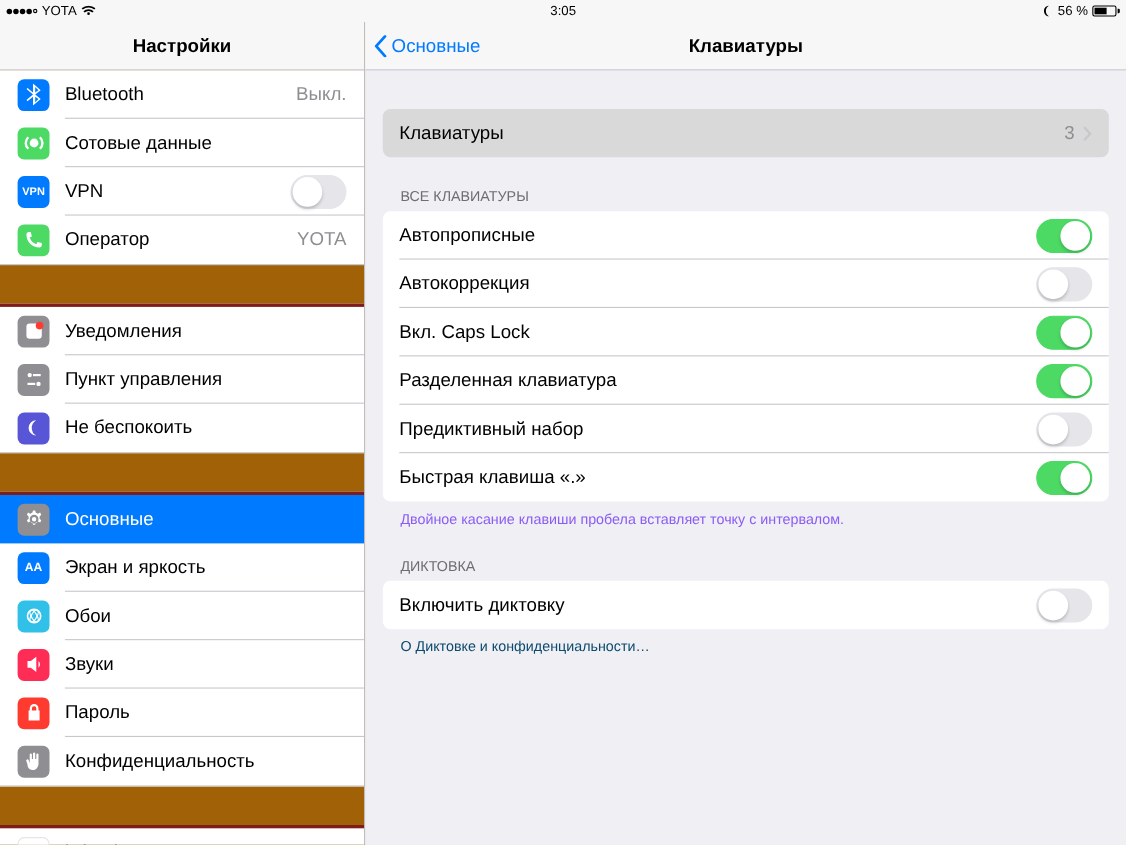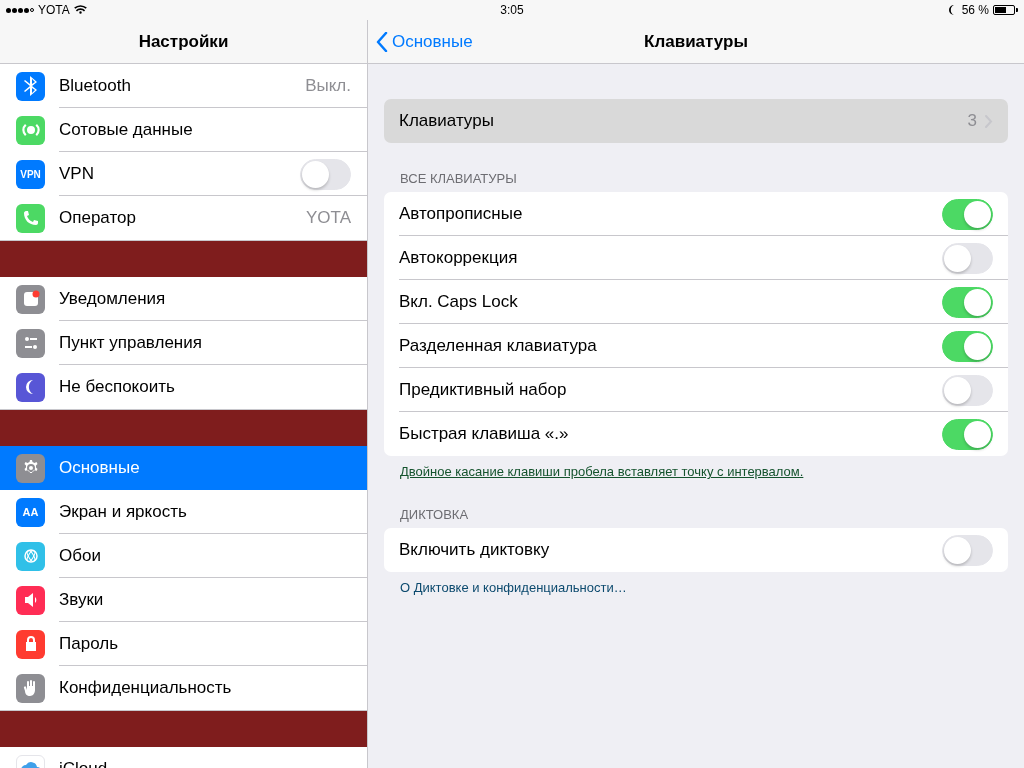--- a/index.html
+++ b/index.html
@@ -12,23 +12,23 @@
 .signal .dot.off { background: transparent; border: 1px solid #000; width: 4px; height: 4px; }
 .wifi-icon { width: 13px; height: 10px; }
 .moon-icon { width: 10px; height: 10px; }
 .battery { display: flex; align-items: center; gap: 1px; }
 .battery-body { width: 22px; height: 10px; border: 1px solid #000; border-radius: 2px; position: relative; }
 .battery-fill { position: absolute; left: 1px; top: 1px; height: 6px; background: #000; }
 .battery-cap { width: 2px; height: 4px; background: #000; border-radius: 0 1px 1px 0; }
 
 .container { display: flex; height: 748px; }
 
-.sidebar { width: 368px; border-right: 1px solid #c8c7cc; background: #7f1d1d; overflow-y: hidden; }
+.sidebar { width: 332px; border-right: 1px solid #c8c7cc; background: #a16207; overflow-y: hidden; }
 .sidebar-header { height: 44px; display: flex; align-items: center; justify-content: center; font-size: 17px; font-weight: 600; background: #f7f7f7; border-bottom: 1px solid #c8c7cc; }
-.group { background: #fff; border-top: 1px solid #7f1d1d; border-bottom: 1px solid #c8c7cc; margin-top: -1px; }
+.group { background: #fff; border-top: 3px solid #7f1d1d; border-bottom: 1px solid #c8c7cc; margin-top: -1px; }
 .group.spaced { margin-top: 35px; }
 .first-group { margin-top: 0; border-top: none; }
 .row { height: 44px; display: flex; align-items: center; padding: 0 16px; font-size: 17px; position: relative; }
 .row:not(:last-child)::after { content:""; position:absolute; left: 59px; right:0; bottom:0; height:1px; background:#c8c7cc; }
 .row .icon { width: 29px; height: 29px; border-radius: 6px; margin-right: 14px; display:flex; align-items:center; justify-content:center; color:#fff; font-size: 12px; font-weight: 700; }
 .row.selected { background: #007aff; color:#fff; }
 .row.selected::after { display:none; }
 .row .value { margin-left:auto; color:#8e8e93; font-size: 17px; }
 .toggle { margin-left:auto; width: 51px; height: 31px; border-radius: 16px; background:#e5e5ea; position:relative; border:1px solid #e5e5ea; }
 .toggle.on { background: #4cd964; border-color:#4cd964; }
@@ -36,21 +36,21 @@
 .toggle.on .knob { left:21px; }
 
 .content { flex:1; background:#efeff4; overflow-y:hidden; display:flex; flex-direction:column; }
 .content-header { height:44px; background:#f7f7f7; border-bottom:1px solid #c8c7cc; display:flex; align-items:center; position:relative; }
 .back { display:flex; align-items:center; color:#007aff; font-size:17px; padding-left:8px; cursor:pointer; }
 .back .chev { width:12px; height:20px; margin-right:4px; }
 .content-title { position:absolute; left:50%; transform:translateX(-50%); font-size:17px; font-weight:600; }
 
 .content-body { padding: 0 16px; flex:1; }
 .sectionlabel { font-size:13px; color:#6d6d72; text-transform:uppercase; padding: 28px 16px 6px; }
-.footnote { font-size:13px; color:#14532d; padding: 8px 16px 0; text-decoration: underline; }
+.footnote { font-size:13px; color:#8b5cf6; padding: 8px 16px 0; }
 .link-foot { font-size:13px; color:#0c4a6e; padding: 8px 16px 0; }
 
 .cgroup { background:#fff; border-radius:7px; overflow:hidden; }
 .cgroup.highlight { background:#d9d9d9; }
 .cgroup .crow { min-height:44px; display:flex; align-items:center; padding: 0 15px; font-size:17px; position:relative; }
 .cgroup .crow:not(:last-child)::after { content:""; position:absolute; left:15px; right:0; bottom:0; height:1px; background:#c8c7cc; }
 .cgroup .crow .rval { margin-left:auto; color:#8e8e93; display:flex; align-items:center; gap:8px; }
 .chevr { width:8px; height:13px; }
 .sp-top { margin-top: 35px; }
 </style>

